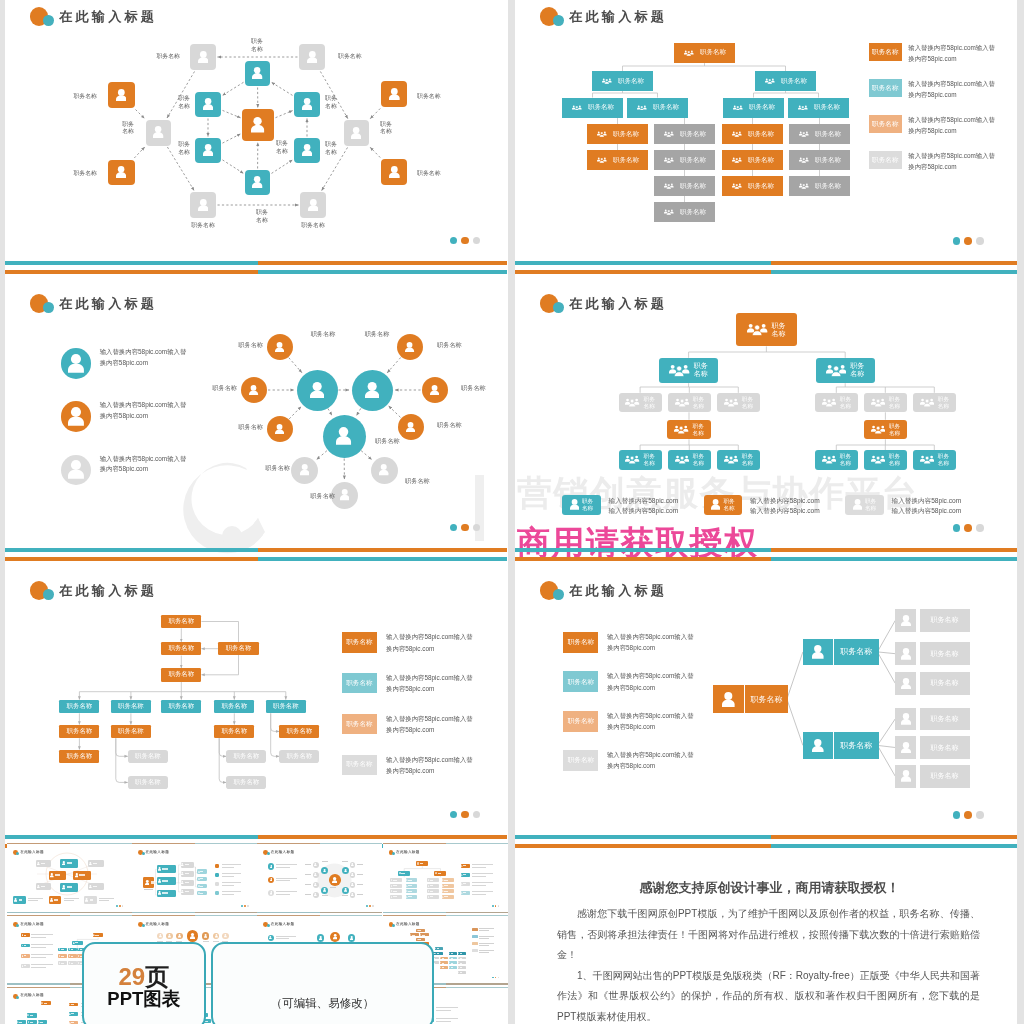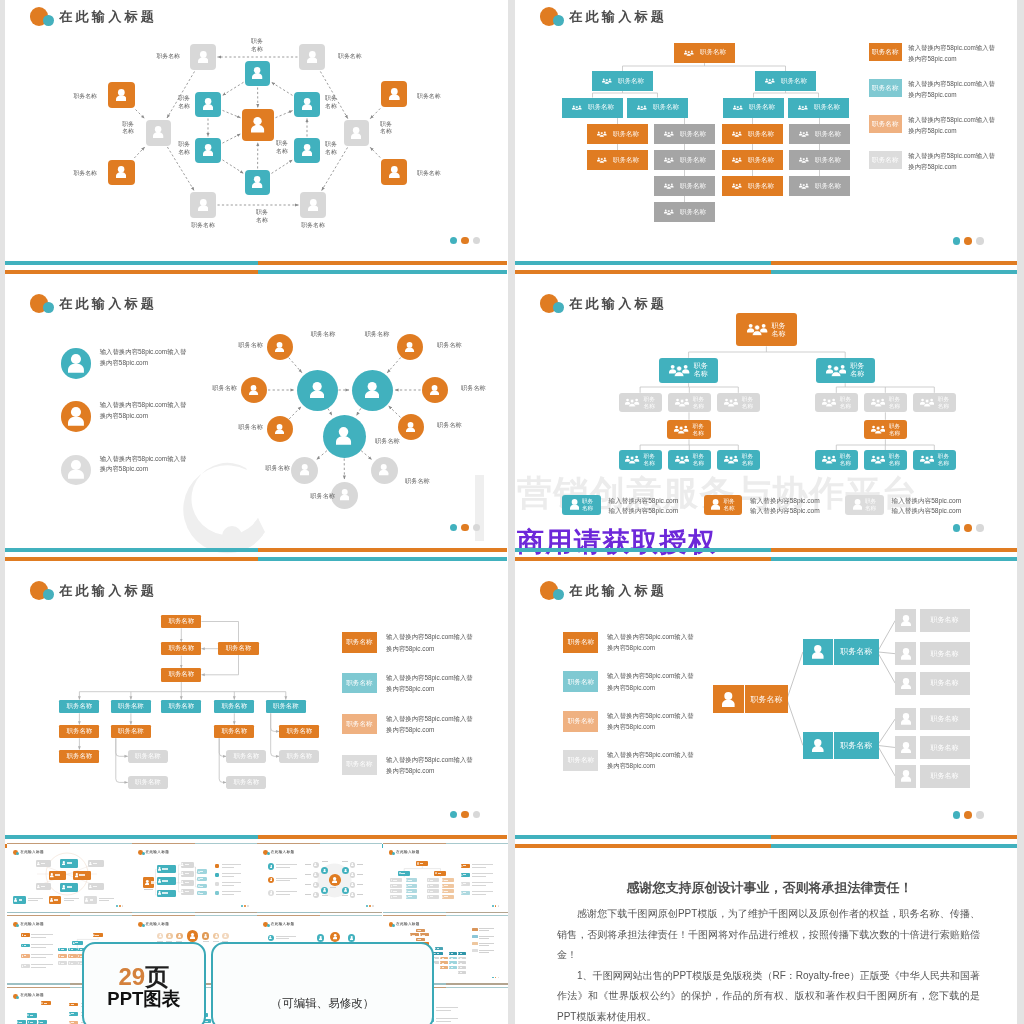--- a/index.html
+++ b/index.html
@@ -671,21 +671,21 @@
         </div>
       </div>
 </div>
 <div class="slide" style="left:515px;top:287px;width:509px;height:277px;">
 <div class="logo" style="left:24.5px;top:7px;width:25px;height:20px;">
         <div class="c1" style="width:18.6px;height:18.8px;"></div>
         <div class="c2" style="left:13.4px;top:7.6px;width:11.5px;height:11.8px;"></div>
       </div>
       <div class="title" style="left:54.3px;top:8px;font-size:13.2px;letter-spacing:3.1px;">在此输入标题</div>
 <div class="wm" style="left:2px;top:183px;font-size:35px;line-height:45px;color:#ececec;letter-spacing:1.5px;">营销创意服务与协作平台</div>
-<div class="wm" style="left:2px;top:233px;font-size:27px;line-height:45px;color:#6d28d9;letter-spacing:1.5px;">商用请获取授权</div>
+<div class="wm" style="left:2px;top:233px;font-size:33px;line-height:45px;color:#ec4899;letter-spacing:1.5px;">商用请获取授权</div>
 <svg class="connlayer" width="509" height="277">
 <line x1="251.4" y1="59.4" x2="251.4" y2="65.0" stroke="#c3c3c3" stroke-width="0.8"></line>
         <line x1="173.6" y1="65.0" x2="330.2" y2="65.0" stroke="#c3c3c3" stroke-width="0.8"></line>
         <line x1="173.6" y1="65.0" x2="173.6" y2="70.8" stroke="#c3c3c3" stroke-width="0.8"></line>
         <line x1="330.2" y1="65.0" x2="330.2" y2="70.8" stroke="#c3c3c3" stroke-width="0.8"></line>
         <line x1="173.6" y1="96.2" x2="173.6" y2="100.0" stroke="#c3c3c3" stroke-width="0.8"></line>
         <line x1="125.1" y1="100.0" x2="223.3" y2="100.0" stroke="#c3c3c3" stroke-width="0.8"></line>
         <line x1="125.1" y1="100.0" x2="125.1" y2="105.8" stroke="#c3c3c3" stroke-width="0.8"></line>
         <line x1="174.3" y1="100.0" x2="174.3" y2="105.8" stroke="#c3c3c3" stroke-width="0.8"></line>
         <line x1="223.3" y1="100.0" x2="223.3" y2="105.8" stroke="#c3c3c3" stroke-width="0.8"></line>
@@ -2692,21 +2692,21 @@
 <div class="bars" style="top:3.1px;height:12.8px;">
         <div class="bb" style="top:0;height:4.2px;">
           <div class="hl" style="background:#41b1be"></div>
           <div class="hr" style="background:#e07c22"></div>
         </div>
         <div class="bb" style="top:8.6px;height:4.2px;">
           <div class="hl" style="background:#e07c22"></div>
           <div class="hr" style="background:#41b1be"></div>
         </div>
       </div>
-<div style="position:absolute;left:0;top:46.5px;width:100%;text-align:center;font-size:13px;font-weight:bold;color:#4d4d4d;">感谢您支持原创设计事业，否则将承担法律责任！</div>
+<div style="position:absolute;left:0;top:46.5px;width:100%;text-align:center;font-size:13px;font-weight:bold;color:#4d4d4d;">感谢您支持原创设计事业，商用请获取授权！</div>
 <div style="position:absolute;left:42px;top:72px;width:423px;font-size:10px;line-height:20.5px;color:#555;text-align:justify;">
 <p style="margin:0;text-indent:2em;">感谢您下载千图网原创PPT模版，为了维护千图网以及原创作者的权益，职务名称、传播、销售，否则将承担法律责任！千图网将对作品进行维权，按照传播下载次数的十倍进行索赔赔偿金！</p>
 <p style="margin:0;text-indent:2em;">1、千图网网站出售的PPT模版是免版税类（RF：Royalty-free）正版受《中华人民共和国著作法》和《世界版权公约》的保护，作品的所有权、版权和著作权归千图网所有，您下载的是PPT模版素材使用权。</p>
 
 </div>
 </div>
 <div class="ovbox" style="left:81.6px;top:942.3px;width:124.5px;height:88px;">
 <div style="position:absolute;left:0;top:20px;width:100%;text-align:center;font-size:24px;font-weight:bold;line-height:26px;color:#1f1f1f;letter-spacing:0px;"><span style="color:#d4813c;">29</span><span>页</span></div>
 <div style="position:absolute;left:0;top:44.5px;width:100%;text-align:center;font-size:18.5px;font-weight:bold;line-height:20px;color:#111;">PPT图表</div>
 </div>

